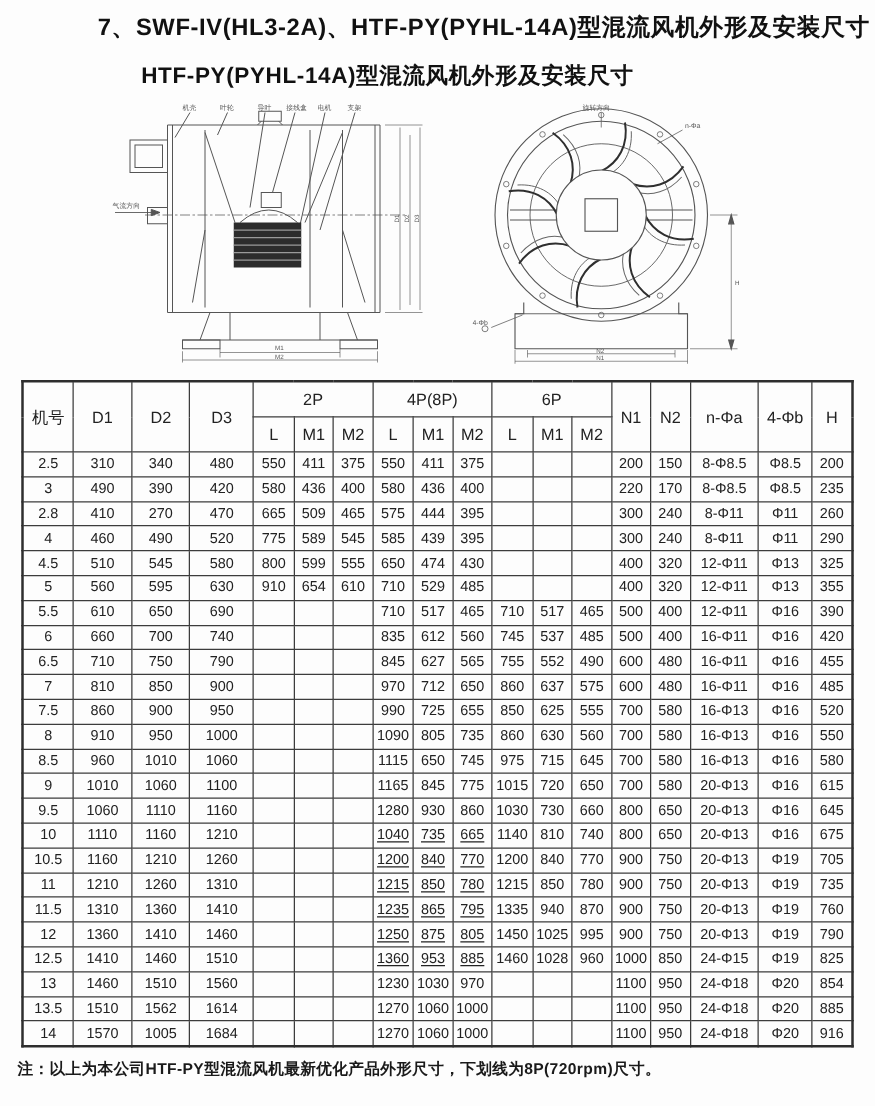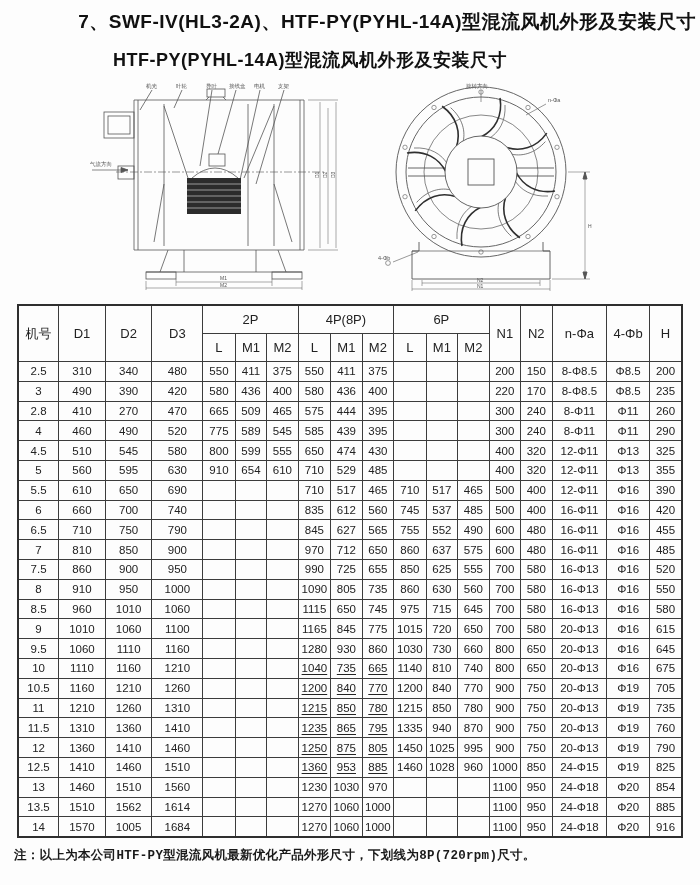--- a/index.html
+++ b/index.html
@@ -33,21 +33,20 @@
     border:1px solid #3c3c3c;text-align:center;vertical-align:middle;
     padding:0;font-size:11.5px;color:#222;font-weight:normal;
     overflow:hidden;white-space:nowrap;
   }
   th{font-size:13px;height:27px;}
   td{height:18.8px;}
   td.u{text-decoration:underline;text-underline-offset:2px;}
   .footnote{
     font-size:12.5px;font-weight:bold;margin:9px 0 0 14px;color:#1a1a1a;
     letter-spacing:.3px;
-    font-family:Liberation Mono, monospace;
   }
 </style>
 </head>
 <body>
 
 <div class="title">7、SWF-IV(HL3-2A)、HTF-PY(PYHL-14A)型混流风机外形及安装尺寸</div>
 <div class="subtitle">HTF-PY(PYHL-14A)型混流风机外形及安装尺寸</div>
 
 <div class="drawings">
 

